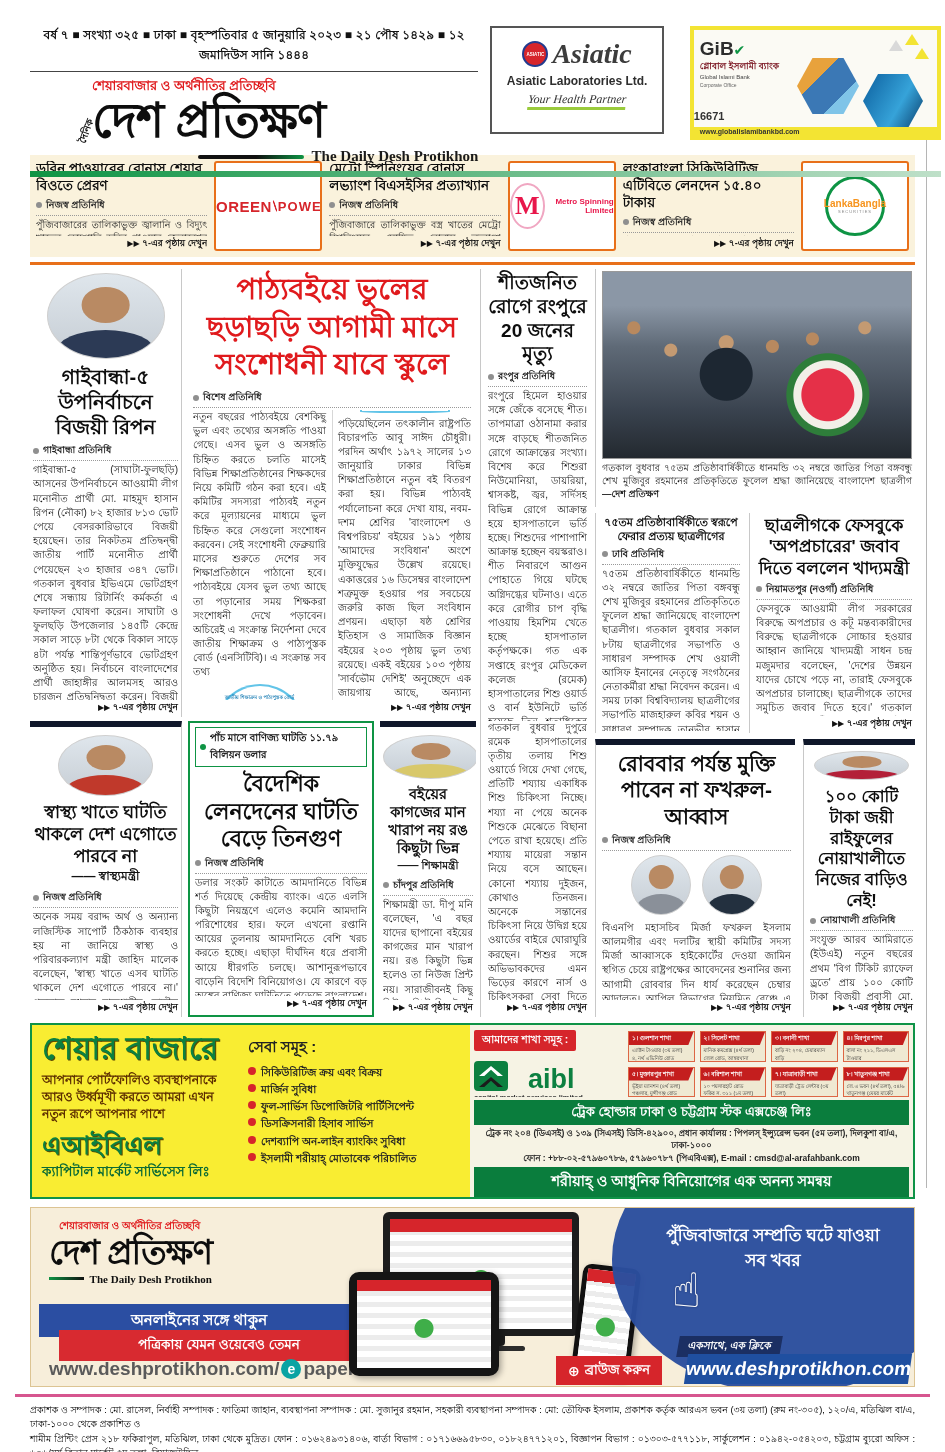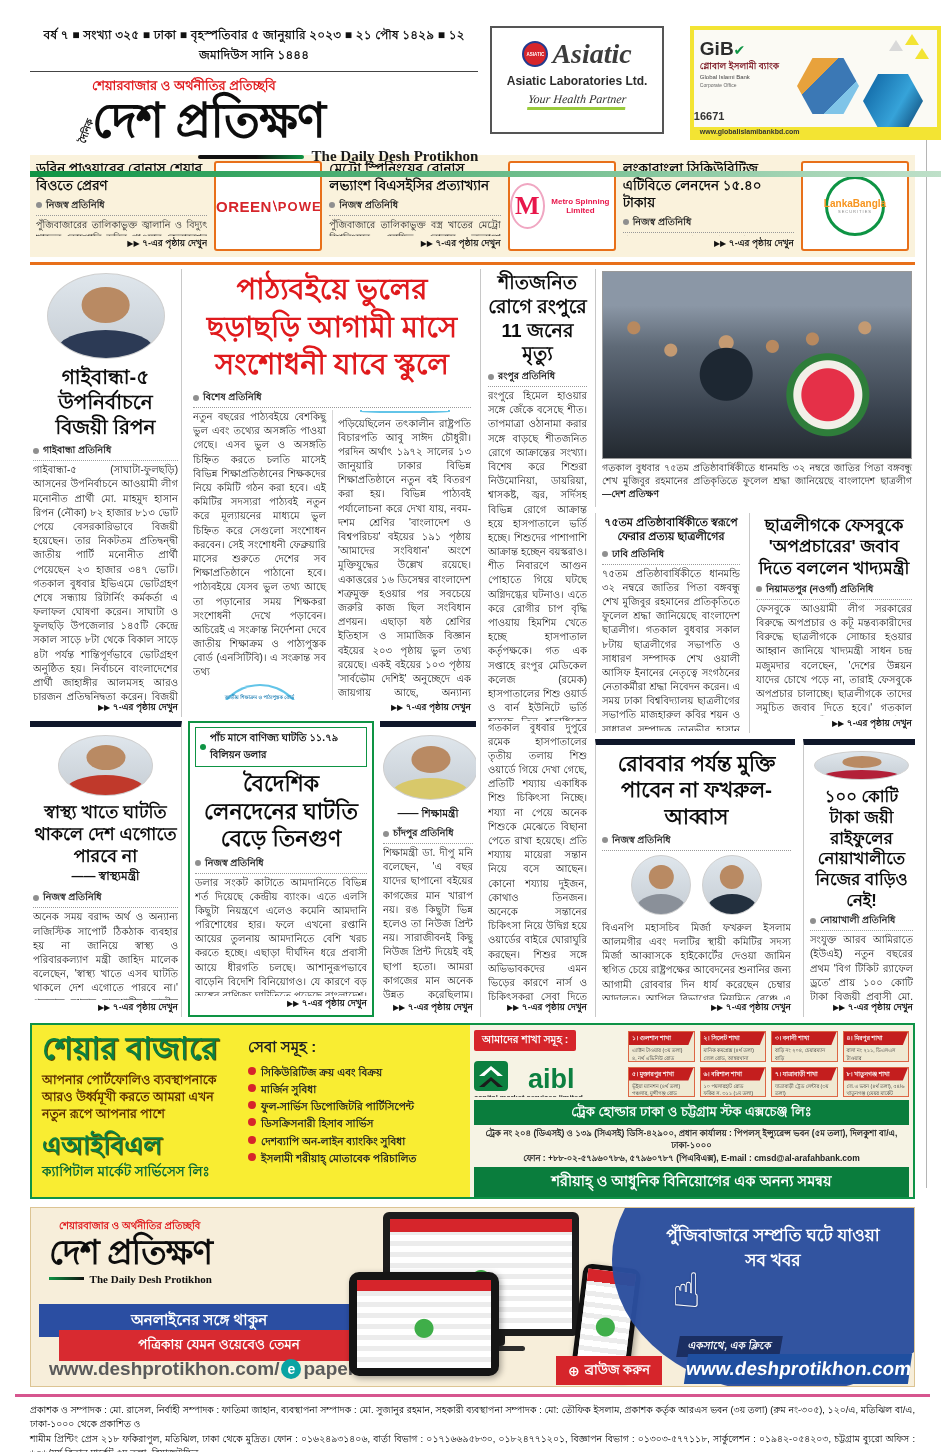--- a/index.html
+++ b/index.html
@@ -50,21 +50,21 @@
   .byline{display:flex;align-items:center;gap:4px;font-size:9.5px;font-weight:bold;color:#222;margin:3px 0 2px;border-bottom:1px dotted #999;padding-bottom:2px}
   .byline .dot{width:6px;height:6px;border-radius:50%;background:#8f8f8f;flex:0 0 auto}
   .brief-body{font-size:9.5px;line-height:1.4;text-align:justify;color:#222;overflow:hidden}
   .more{font-size:9px;font-weight:bold;text-align:right;color:#111;margin-top:auto;cursor:pointer}
   .more .arr{color:#111;font-size:8px}
   .logo-box{flex:0 0 108px;background:#fff;border:2px solid #e8701a;border-radius:3px;display:flex;flex-direction:row;align-items:center;justify-content:center;gap:2px;overflow:hidden}
   .doreen-t1{color:#d6252b;font-weight:bold;font-size:15px;letter-spacing:.5px}
   .doreen-swoosh{width:54px;height:12px;border-radius:50%/60%;border-top:2px solid #d6252b;border-left:2px solid #d6252b;transform:rotate(-18deg)}
   .doreen-t2{color:#d6252b;font-weight:bold;font-size:13px;letter-spacing:1px}
   .metro-circle{width:46px;height:46px;border-radius:50%;border:2px solid #f0a7c2;display:flex;align-items:center;justify-content:center;color:#e8174b;font-size:26px;font-weight:bold;font-family:"Liberation Serif","DejaVu Serif",serif}
-  .metro-cap{color:#e8174b;font-size:8px;font-weight:bold;text-align:center}
+  .metro-cap{color:#e8174b;font-size:8px;font-weight:bold;text-align:right}
   .lanka-circle{width:60px;height:60px;border-radius:50%;border:3px solid #0e9444;display:flex;flex-direction:column;align-items:center;justify-content:center}
   .lanka-text{color:#f7941d;font-weight:bold;font-size:10px}
   .lanka-sub{color:#888;font-size:4px;letter-spacing:1px}
   .orange-rule{height:3px;background:#e8701a;margin:5px 30px 0}
 
   
   main{position:relative;margin:4px 30px 0;height:748px}
   .story{position:absolute;display:flex;flex-direction:column;overflow:hidden;padding:2px 3px}
   .hl{font-weight:bold;text-align:center;color:#0d0d0d;line-height:1.25}
   .hl-red{color:#e01a1d}
@@ -283,21 +283,21 @@
         <div class="nctb">
           <div class="nctb-text">জাতীয় শিক্ষাক্রম ও পাঠ্যপুস্তক বোর্ড</div>
 
         </div>
         <p>পড়িয়েছিলেন তৎকালীন রাষ্ট্রপতি বিচারপতি আবু সাঈদ চৌধুরী। পরদিন অর্থাৎ ১৯৭২ সালের ১৩ জানুয়ারি ঢাকার বিভিন্ন শিক্ষাপ্রতিষ্ঠানে নতুন বই বিতরণ করা হয়। বিভিন্ন পাঠ্যবই পর্যালোচনা করে দেখা যায়, নবম-দশম শ্রেণির 'বাংলাদেশ ও বিশ্বপরিচয়' বইয়ের ১৯১ পৃষ্ঠায় 'আমাদের সংবিধান' অংশে মুক্তিযুদ্ধের উল্লেখ রয়েছে। একাত্তরের ১৬ ডিসেম্বর বাংলাদেশ শত্রুমুক্ত হওয়ার পর সবচেয়ে জরুরি কাজ ছিল সংবিধান প্রণয়ন। এছাড়া ষষ্ঠ শ্রেণির ইতিহাস ও সামাজিক বিজ্ঞান বইয়ের ২০৩ পৃষ্ঠায় ভুল তথ্য রয়েছে। একই বইয়ের ১০৩ পৃষ্ঠায় 'সার্বভৌম দেশিই' অনুচ্ছেদে এক জায়গায় আছে, অন্যান্য শিক্ষাবর্ষের তুলনায় এবারের অসঙ্গতি অনেক বেশি। এ বিষয়ে এনসিটিবির কর্মকর্তারা বলেন, চিহ্নিত ভুলগুলো দ্রুত সংশোধন করা হবে।</p>
       </div>
       <div class="more"><span class="arr">▶▶</span> <span>৭-এর পৃষ্ঠায় দেখুন</span></div>
     </article>
 
     <article class="story b-left" style="left:450px;top:0;width:110px;height:748px;padding-left:7px">
-      <h2 class="hl" style="font-size:19px">শীতজনিত রোগে রংপুরে 11 জনের মৃত্যু</h2>
+      <h2 class="hl" style="font-size:19px">শীতজনিত রোগে রংপুরে 20 জনের মৃত্যু</h2>
       <div class="byline">
           <span class="dot"></span>
           <span>রংপুর প্রতিনিধি</span>
         </div>
       <p class="news-body">রংপুরে হিমেল হাওয়ার সঙ্গে জেঁকে বসেছে শীত। তাপমাত্রা ওঠানামা করার সঙ্গে বাড়ছে শীতজনিত রোগে আক্রান্তের সংখ্যা। বিশেষ করে শিশুরা নিউমোনিয়া, ডায়রিয়া, শ্বাসকষ্ট, জ্বর, সর্দিসহ বিভিন্ন রোগে আক্রান্ত হয়ে হাসপাতালে ভর্তি হচ্ছে। শিশুদের পাশাপাশি আক্রান্ত হচ্ছেন বয়স্করাও। শীত নিবারণে আগুন পোহাতে গিয়ে ঘটছে অগ্নিদগ্ধের ঘটনাও। এতে করে রোগীর চাপ বৃদ্ধি পাওয়ায় হিমশিম খেতে হচ্ছে হাসপাতাল কর্তৃপক্ষকে। গত এক সপ্তাহে রংপুর মেডিকেল কলেজ (রমেক) হাসপাতালের শিশু ওয়ার্ড ও বার্ন ইউনিটে ভর্তি হয়েছে তিন শতাধিকের বেশি রোগী। ভর্তি হওয়া এসব রোগীর মধ্যে সাতদিনে ১৫ শিশু ও নবজাতকের মৃত্যু হয়েছে। যাদের সবার বয়স ১ মাস থেকে চার বছরের মধ্যে। এছাড়া শীতে আগুন পোহাতে গিয়ে অগ্নিদগ্ধ দুই নারী হাসপাতালে চিকিৎসাধীন অবস্থায় মারা গেছেন। রংপুর সিভিল সার্জন ও মেডিকেল কলেজ হাসপাতাল কর্তৃপক্ষ জানিয়েছে, ডিসেম্বরের দ্বিতীয় সপ্তাহ থেকে রংপুর অঞ্চলে শীতের তীব্রতা বাড়তে শুরু করেছে। দিন দিন তাপমাত্রা কমে আসাতে শীতে শিশু ও বয়স্করা কাবু হচ্ছেন। তবে চলতি সপ্তাহের চেয়ে গত সপ্তাহে আক্রান্তের সংখ্যা বেশি ছিল। এখন পরিস্থিতি কিছুটা নিয়ন্ত্রণের মধ্যে রয়েছে।</p>
       <p class="news-body" style="flex:1 1 auto">গতকাল বুধবার দুপুরে রমেক হাসপাতালের তৃতীয় তলায় শিশু ওয়ার্ডে গিয়ে দেখা গেছে, প্রতিটি শয্যায় একাধিক শিশু চিকিৎসা নিচ্ছে। শয্যা না পেয়ে অনেক শিশুকে মেঝেতে বিছানা পেতে রাখা হয়েছে। প্রতি শয্যায় মায়েরা সন্তান নিয়ে বসে আছেন। কোনো শয্যায় দুইজন, কোথাও তিনজন। অনেকে সন্তানের চিকিৎসা নিয়ে উদ্বিগ্ন হয়ে ওয়ার্ডের বাইরে ঘোরাঘুরি করছেন। শিশুর সঙ্গে অভিভাবকদের এমন ভিড়ের কারণে নার্স ও চিকিৎসকরা সেবা দিতে হিমশিম খাচ্ছেন। হাসপাতালের শিশু বিভাগের ৯ নম্বর ওয়ার্ডের ইনচার্জ ও সিনিয়র স্টাফ নার্স মোছা. শিউলী খাতুন জানান, এবার কোল্ড ডায়রিয়ায় শিশুরা বেশি আক্রান্ত হচ্ছে। চলতি মাসে প্রতিদিন গড়ে ৫০-৬০টি শিশু নিউমোনিয়া ও ডায়রিয়াসহ বিভিন্ন রোগে আক্রান্ত হয়ে ভর্তি হচ্ছে। আড়াই মাস বয়সী শিশু আহনাফ বাবুকে নিয়ে হাসপাতালে এসেছেন মা আলোবানু। লালমনিরহাটের কালীগঞ্জ থেকে আসা এই নারী জানান, তার ছেলের কয়েকদিন ধরে সর্দি-কাশির সঙ্গে শ্বাসকষ্ট দেখা দিয়েছে।</p>
       <div class="more"><span class="arr">▶▶</span> <span>৭-এর পৃষ্ঠায় দেখুন</span></div>
     </article>
 
     <figure class="story b-left" style="left:565px;top:0;width:320px;height:238px;padding-left:6px">
@@ -373,20 +373,21 @@
       <div class="byline">
           <span class="dot"></span>
           <span>নিজস্ব প্রতিনিধি</span>
         </div>
       <p class="news-body">ডলার সংকট কাটাতে আমদানিতে বিভিন্ন শর্ত দিয়েছে কেন্দ্রীয় ব্যাংক। এতে এলসি কিছুটা নিয়ন্ত্রণে এলেও কমেনি আমদানি পরিশোধের হার। ফলে এখনো রপ্তানি আয়ের তুলনায় আমদানিতে বেশি খরচ করতে হচ্ছে। এছাড়া দীর্ঘদিন ধরে প্রবাসী আয়ে ধীরগতি চলছে। আশানুরূপভাবে বাড়েনি বিদেশি বিনিয়োগও। যে কারণে বড় অঙ্কের বাণিজ্য ঘাটতিতে পড়েছে বাংলাদেশ। পাশাপাশি চলতি হিসাব ও সামগ্রিক বৈদেশিক লেনদেনেও বড় ঘাটতি তৈরি হয়েছে। চলতি (২০২২-২৩) অর্থবছরের প্রথম পাঁচ মাসে বাণিজ্য ঘাটতি দাঁড়িয়েছে এক হাজার ১৭৯ কোটি ডলার। একই সময়ে বৈদেশিক লেনদেনের চলতি হিসাবের ঘাটতিও ৬.৩৮ বিলিয়ন ডলারে পৌঁছে গেছে। যা আগের বছরের একই সময়ের চেয়ে তিনগুণ বেশি। বৈদেশিক লেনদেনের চলতি হিসাবের ভারসাম্য (ব্যালেন্স অব পেমেন্ট) নিয়ে বাংলাদেশ ব্যাংকের এক হালনাগাদ প্রতিবেদনে এ তথ্য উঠে এসেছে। বাংলাদেশ ব্যাংকের তথ্য অনুযায়ী, অর্থবছরের প্রথম পাঁচ মাসে (জুলাই-নভেম্বর) তিন হাজার কোটি ডলারের পণ্য আমদানি হয়েছে।</p>
       <div class="more"><span class="arr">▶▶</span> <span>৭-এর পৃষ্ঠায় দেখুন</span></div>
     </article>
 
     <article class="story b-top" style="left:350px;top:452px;width:96px;height:296px;padding-top:6px">
       <div class="portrait p95" style="--shirt:#d8c86a"></div>
+      <h2 class="hl" style="font-size:14.5px">বইয়ের কাগজের মান খারাপ নয় রঙ কিছুটা ভিন্ন</h2>
       <div class="attrib" style="font-size:10.5px">—— শিক্ষামন্ত্রী</div>
       <div class="byline">
           <span class="dot"></span>
           <span>চাঁদপুর প্রতিনিধি</span>
         </div>
       <p class="news-body">শিক্ষামন্ত্রী ডা. দীপু মনি বলেছেন, 'এ বছর যাদের ছাপানো বইয়ের কাগজের মান খারাপ নয়। রঙ কিছুটা ভিন্ন হলেও তা নিউজ প্রিন্ট নয়। সারাজীবনই কিছু নিউজ প্রিন্ট দিয়েই বই ছাপা হতো। আমরা কাগজের মান অনেক উন্নত করেছিলাম। এবার সেকেন্ডারি পাল্প ছাড়া দেশে কিন্তু কোনও পাল্প ছিল না। বিদেশ থেকেও কাগজ আনার কোনও সুযোগ</p>
       <div class="more"><span class="arr">▶▶</span> <span>৭-এর পৃষ্ঠায় দেখুন</span></div>
     </article>
   </main>
 

